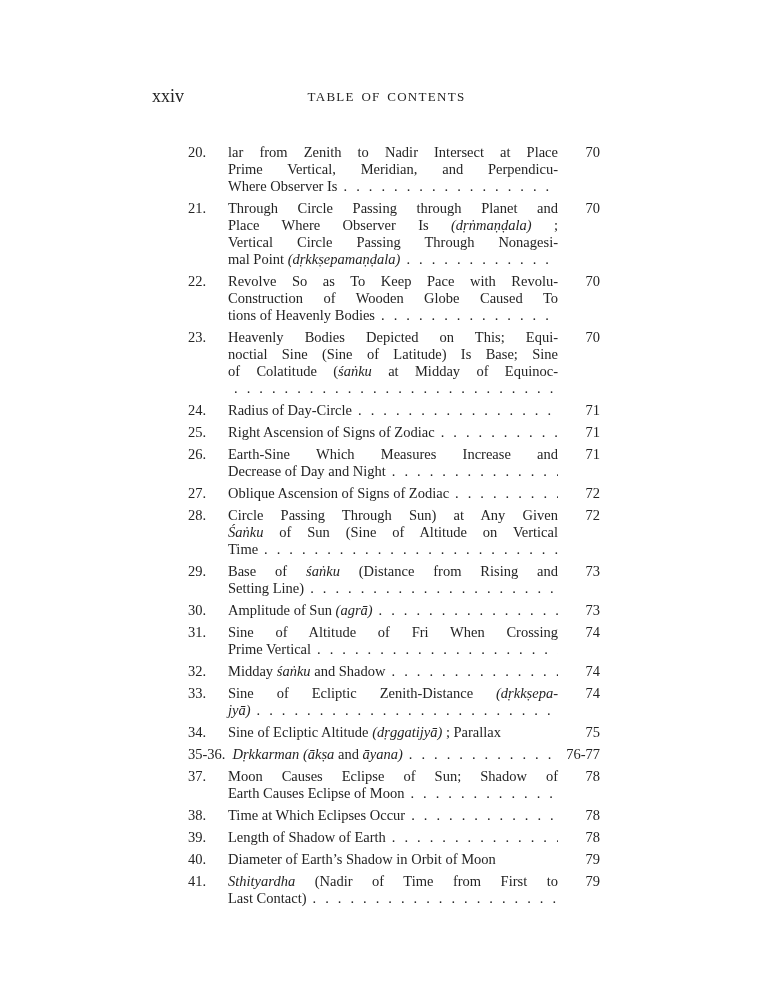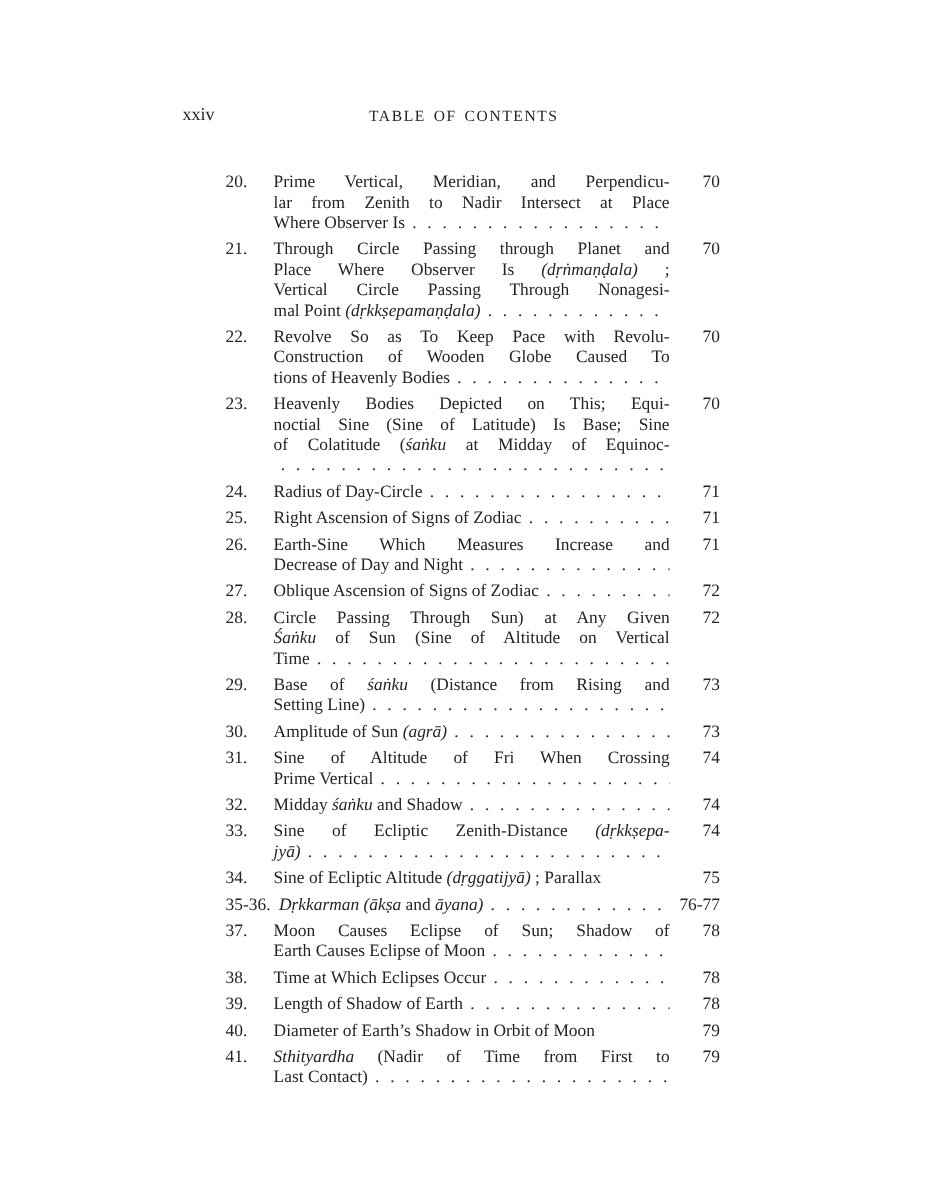--- a/index.html
+++ b/index.html
@@ -20,21 +20,21 @@
     position: absolute;
     top: 88px;
     left: 0;
     right: 0;
     height: 18px;
   }
   .folio {
     position: absolute;
     left: 152px;
     top: 0;
-    font-size: 15px;
+    font-size: 18px;
     line-height: 17px;
   }
   .head-title {
     text-align: center;
     font-size: 13px;
     line-height: 17px;
     letter-spacing: 1.3px;
     word-spacing: 2px;
   }
   .toc {
@@ -95,22 +95,22 @@
 
 <div class="page">
   <div class="running-head">
     <span class="folio">xxiv</span>
     <div class="head-title">TABLE OF CONTENTS</div>
   </div>
   <div class="toc">
       <div class="entry">
         <div class="num">20.</div>
         <div class="lines">
+          <div class="line just"><span class="segs"><span>lar from Zenith to Nadir Intersect at Place</span></span></div>
           <div class="line just"><span class="segs"><span>Prime Vertical, Meridian, and Perpendicu-</span></span></div>
-          <div class="line just"><span class="segs"><span>lar from Zenith to Nadir Intersect at Place</span></span></div>
           <div class="line lead">
             <span class="segs"><span>Where Observer Is</span></span>
             <span class="leader">........................................</span>
           </div>
         </div>
         <div class="pageno">70</div>
       </div>
       <div class="entry">
         <div class="num">21.</div>
         <div class="lines">

